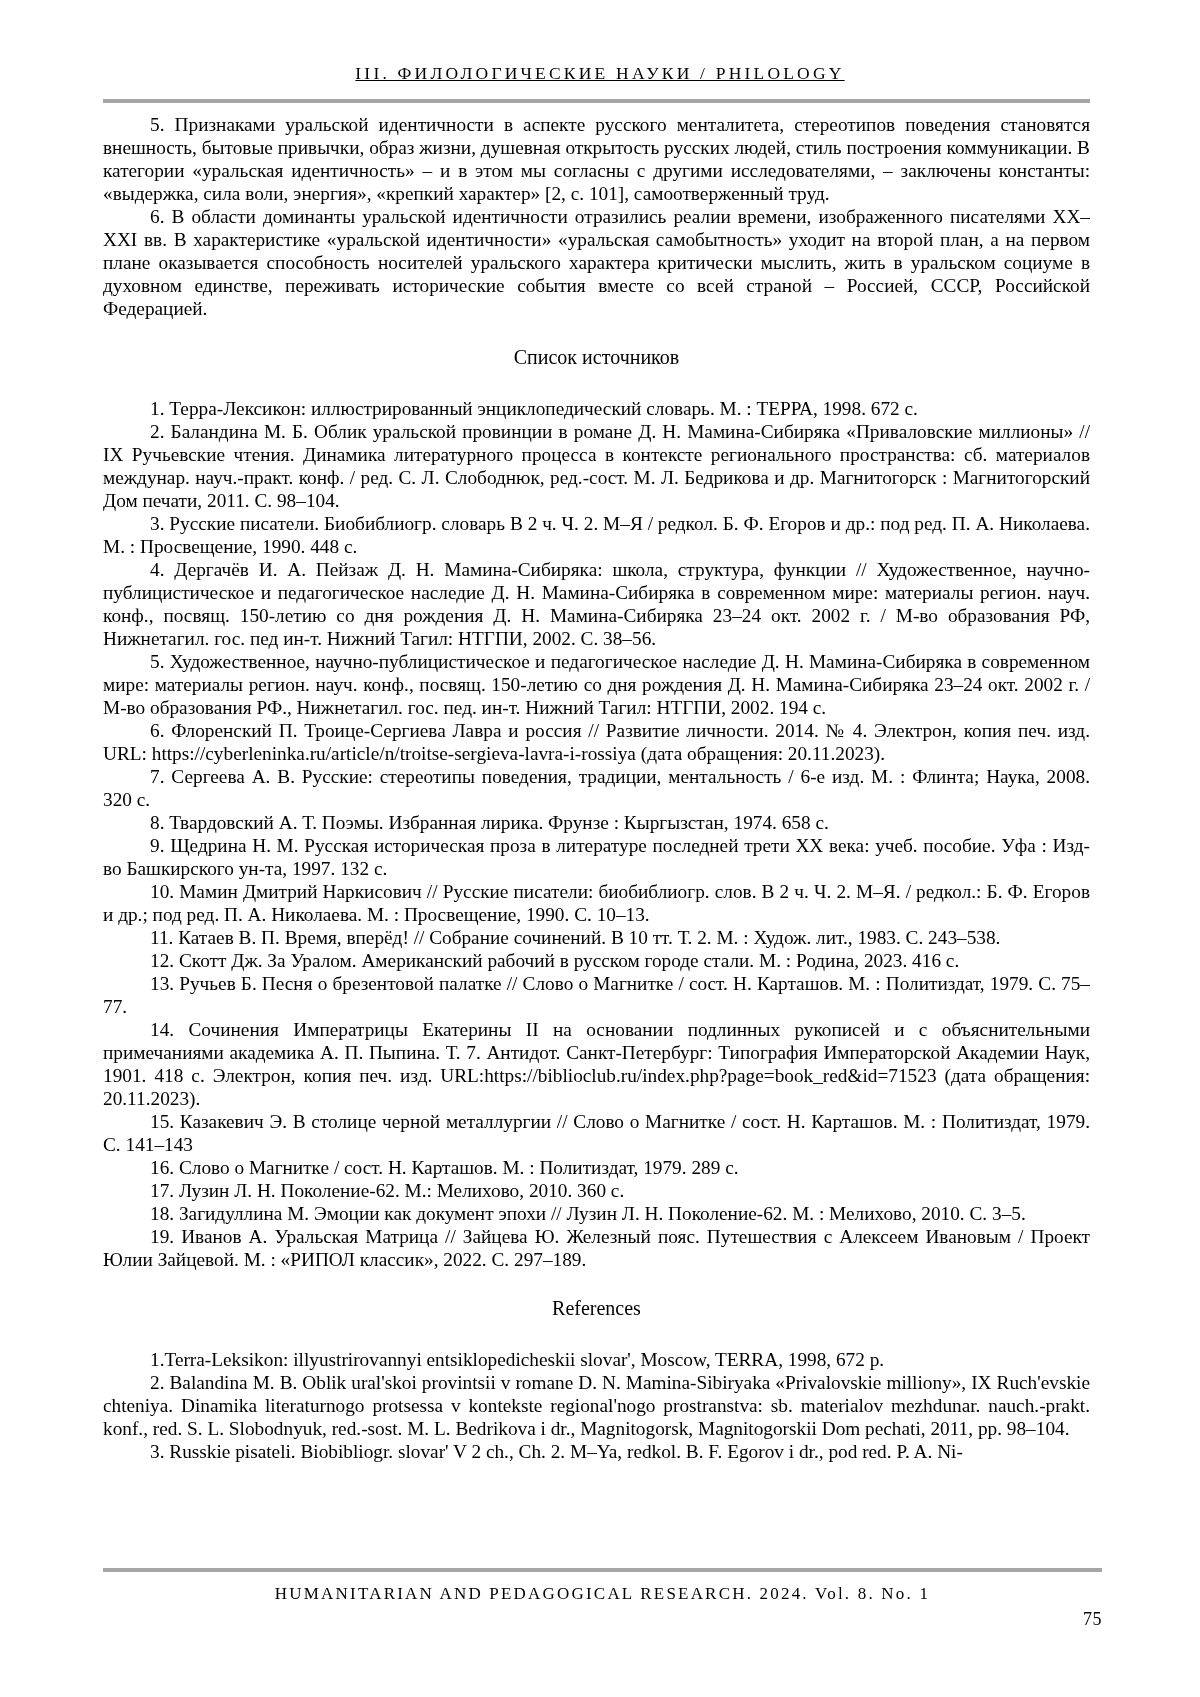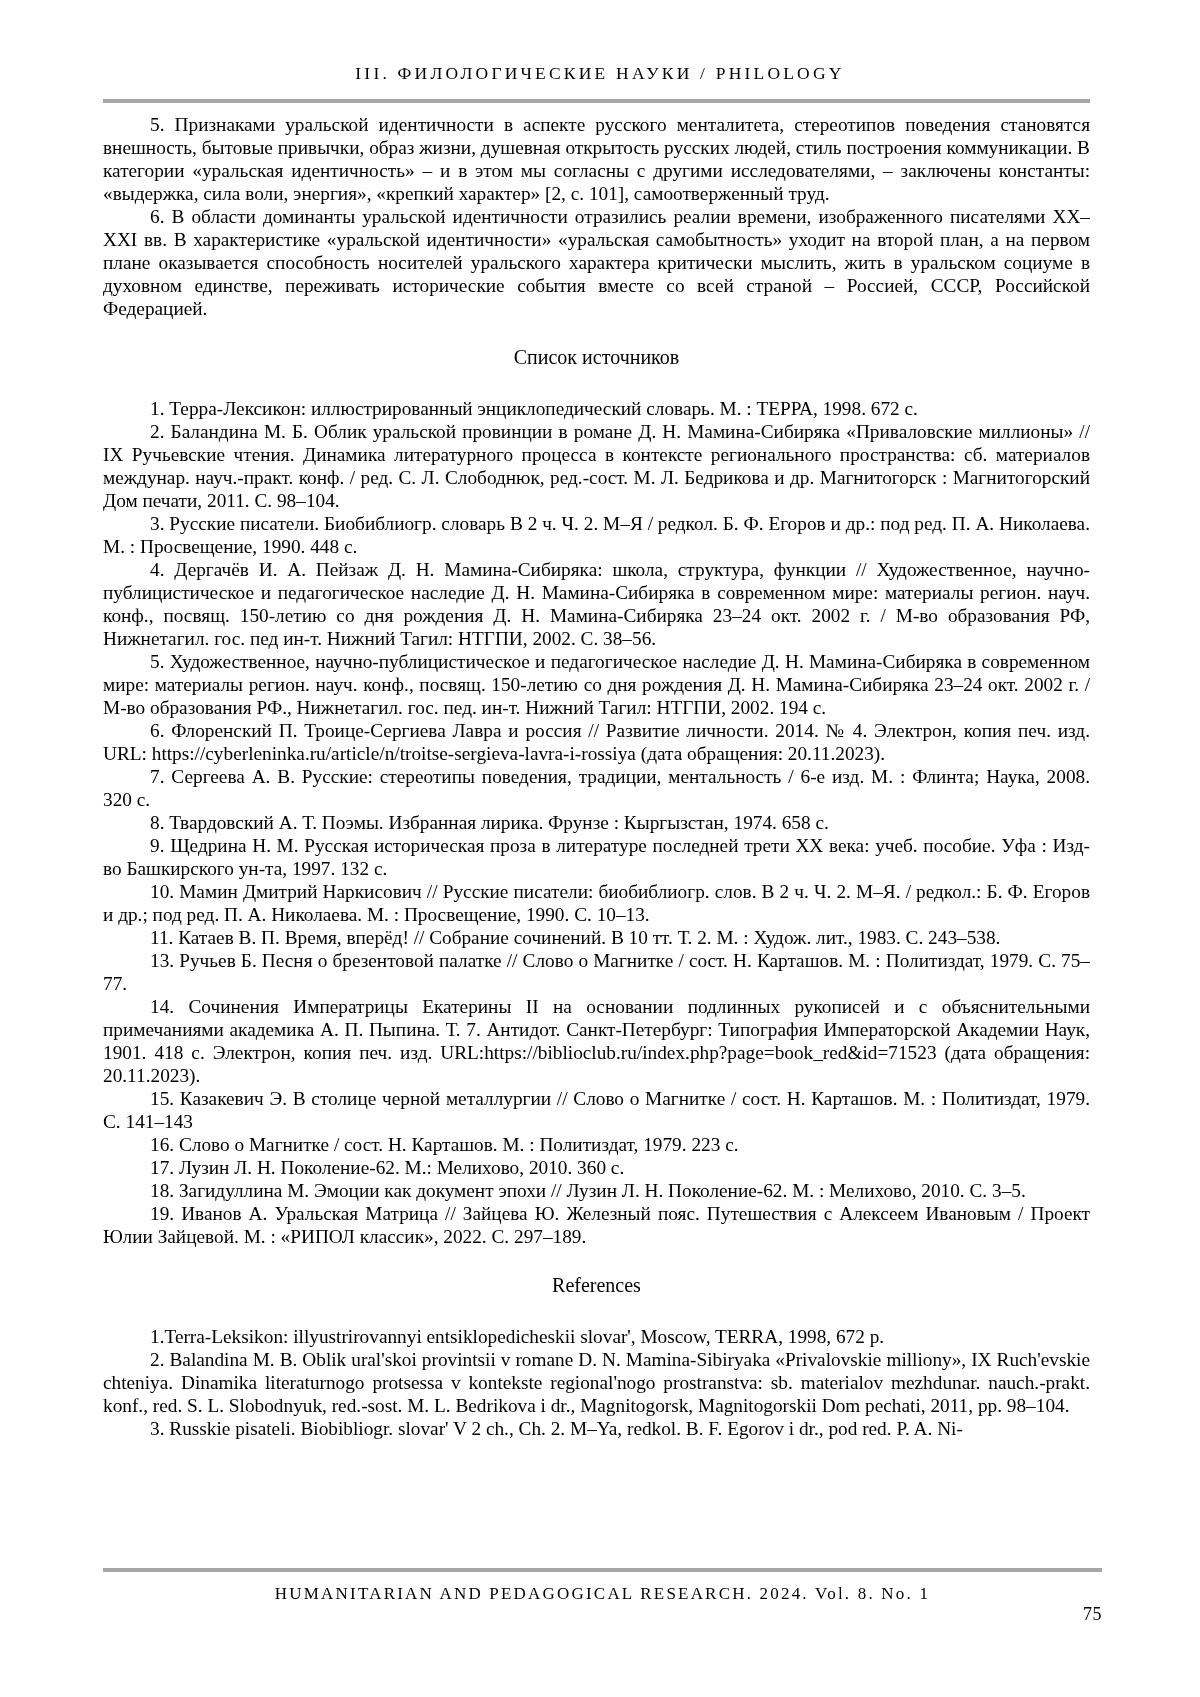--- a/index.html
+++ b/index.html
@@ -15,20 +15,21 @@
     background: #ffffff;
     overflow: hidden;
     font-family: "Liberation Serif", "DejaVu Serif", serif;
   }
   .running-head {
     padding-top: 63px;
     text-align: center;
     font-size: 17.5px;
     letter-spacing: 3.2px;
     white-space: nowrap;
+    text-decoration: underline;
   }
   .rule {
     height: 4px;
     background: #a6a6a6;
   }
   .top-rule {
     margin: 15px 110px 0 103px;
   }
   .content {
     margin: 10px 110px 0 103px;
@@ -64,20 +65,21 @@
     background: #ffffff;
   }
   .journal-footer {
     margin-top: 12px;
     text-align: center;
     font-size: 17px;
     letter-spacing: 2.2px;
     white-space: nowrap;
   }
   .page-number {
+    margin-top: 5px;
     text-align: right;
     font-size: 18px;
     letter-spacing: 0.5px;
   }
 </style>
 </head>
 <body>
 
 <div class="page">
 
@@ -99,24 +101,25 @@
         <p class="ref">2. Баландина М. Б. Облик уральской провинции в романе Д. Н. Мамина-Сибиряка «Приваловские миллионы» // IX Ручьевские чтения. Динамика литературного процесса в контексте регионального пространства: сб. материалов междунар. науч.-практ. конф. / ред. С. Л. Слободнюк, ред.-сост. М. Л. Бедрикова и др. Магнитогорск : Магнитогорский Дом печати, 2011. С. 98–104.</p>
         <p class="ref">3. Русские писатели. Биобиблиогр. словарь В 2 ч. Ч. 2. М–Я / редкол. Б. Ф. Егоров и др.: под ред. П. А. Николаева. М. : Просвещение, 1990. 448 с.</p>
         <p class="ref">4. Дергачёв И. А. Пейзаж Д. Н. Мамина-Сибиряка: школа, структура, функции // Художественное, научно-публицистическое и педагогическое наследие Д. Н. Мамина-Сибиряка в современном мире: материалы регион. науч. конф., посвящ. 150-летию со дня рождения Д. Н. Мамина-Сибиряка 23–24 окт. 2002 г. / М-во образования РФ, Нижнетагил. гос. пед ин-т. Нижний Тагил: НТГПИ, 2002. С. 38–56.</p>
         <p class="ref">5. Художественное, научно-публицистическое и педагогическое наследие Д. Н. Мамина-Сибиряка в современном мире: материалы регион. науч. конф., посвящ. 150-летию со дня рождения Д. Н. Мамина-Сибиряка 23–24 окт. 2002 г. / М-во образования РФ., Нижнетагил. гос. пед. ин-т. Нижний Тагил: НТГПИ, 2002. 194 с.</p>
         <p class="ref">6. Флоренский П. Троице-Сергиева Лавра и россия // Развитие личности. 2014. № 4. Электрон, копия печ. изд. URL: https://cyberleninka.ru/article/n/troitse-sergieva-lavra-i-rossiya (дата обращения: 20.11.2023).</p>
         <p class="ref">7. Сергеева А. В. Русские: стереотипы поведения, традиции, ментальность / 6-е изд. М. : Флинта; Наука, 2008. 320 с.</p>
         <p class="ref">8. Твардовский А. Т. Поэмы. Избранная лирика. Фрунзе : Кыргызстан, 1974. 658 с.</p>
         <p class="ref">9. Щедрина Н. М. Русская историческая проза в литературе последней трети XX века: учеб. пособие. Уфа : Изд-во Башкирского ун-та, 1997. 132 с.</p>
         <p class="ref">10. Мамин Дмитрий Наркисович // Русские писатели: биобиблиогр. слов. В 2 ч. Ч. 2. М–Я. / редкол.: Б. Ф. Егоров и др.; под ред. П. А. Николаева. М. : Просвещение, 1990. С. 10–13.</p>
         <p class="ref">11. Катаев В. П. Время, вперёд! // Собрание сочинений. В 10 тт. Т. 2. М. : Худож. лит., 1983. С. 243–538.</p>
+        <p class="ref">12. Скотт Дж. За Уралом. Американский рабочий в русском городе стали. М. : Родина, 2023. 416 с.</p>
         <p class="ref">13. Ручьев Б. Песня о брезентовой палатке // Слово о Магнитке / сост. Н. Карташов. М. : Политиздат, 1979. С. 75–77.</p>
         <p class="ref">14. Сочинения Императрицы Екатерины II на основании подлинных рукописей и с объяснительными примечаниями академика А. П. Пыпина. Т. 7. Антидот. Санкт-Петербург: Типография Императорской Академии Наук, 1901. 418 с. Электрон, копия печ. изд. URL:https://biblioclub.ru/index.php?page=book_red&amp;id=71523 (дата обращения: 20.11.2023).</p>
         <p class="ref">15. Казакевич Э. В столице черной металлургии // Слово о Магнитке / сост. Н. Карташов. М. : Политиздат, 1979. С. 141–143</p>
-        <p class="ref">16. Слово о Магнитке / сост. Н. Карташов. М. : Политиздат, 1979. 223 с.</p>
+        <p class="ref">16. Слово о Магнитке / сост. Н. Карташов. М. : Политиздат, 1979. 289 с.</p>
         <p class="ref">17. Лузин Л. Н. Поколение-62. М.: Мелихово, 2010. 360 с.</p>
         <p class="ref">18. Загидуллина М. Эмоции как документ эпохи // Лузин Л. Н. Поколение-62. М. : Мелихово, 2010. С. 3–5.</p>
         <p class="ref">19. Иванов А. Уральская Матрица // Зайцева Ю. Железный пояс. Путешествия с Алексеем Ивановым / Проект Юлии Зайцевой. М. : «РИПОЛ классик», 2022. С. 297–189.</p>
       </div>
 
     <p class="section-heading">References</p>
 
     <div class="refs-en">
         <p class="ref">1.Terra-Leksikon: illyustrirovannyi entsiklopedicheskii slovar', Moscow, TERRA, 1998, 672 p.</p>
         <p class="ref">2. Balandina M. B. Oblik ural'skoi provintsii v romane D. N. Mamina-Sibiryaka «Privalovskie milliony», IX Ruch'evskie chteniya. Dinamika literaturnogo protsessa v kontekste regional'nogo prostranstva: sb. materialov mezhdunar. nauch.-prakt. konf., red. S. L. Slobodnyuk, red.-sost. M. L. Bedrikova i dr., Magnitogorsk, Magnitogorskii Dom pechati, 2011, pp. 98–104.</p>

